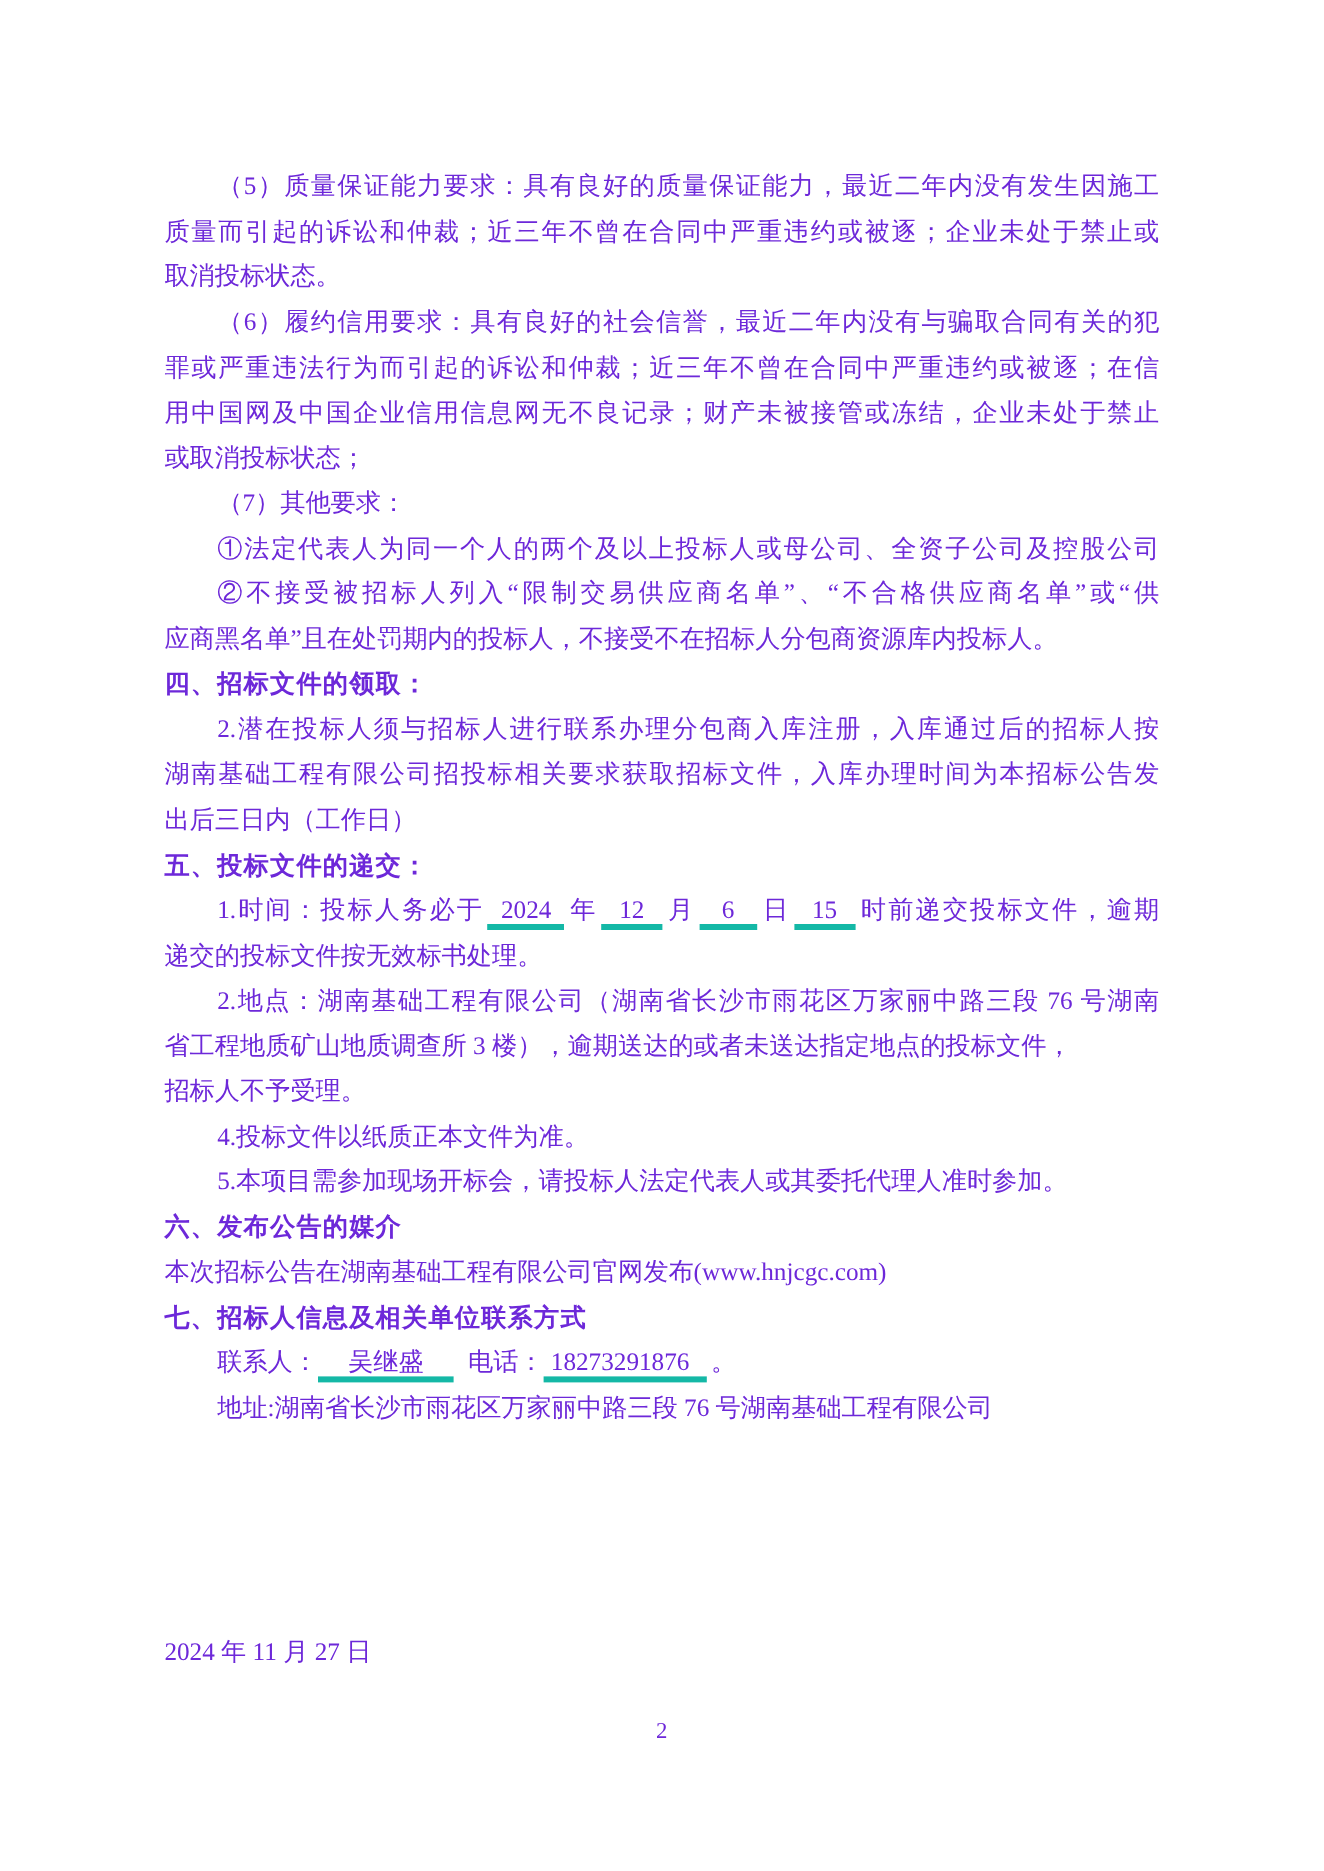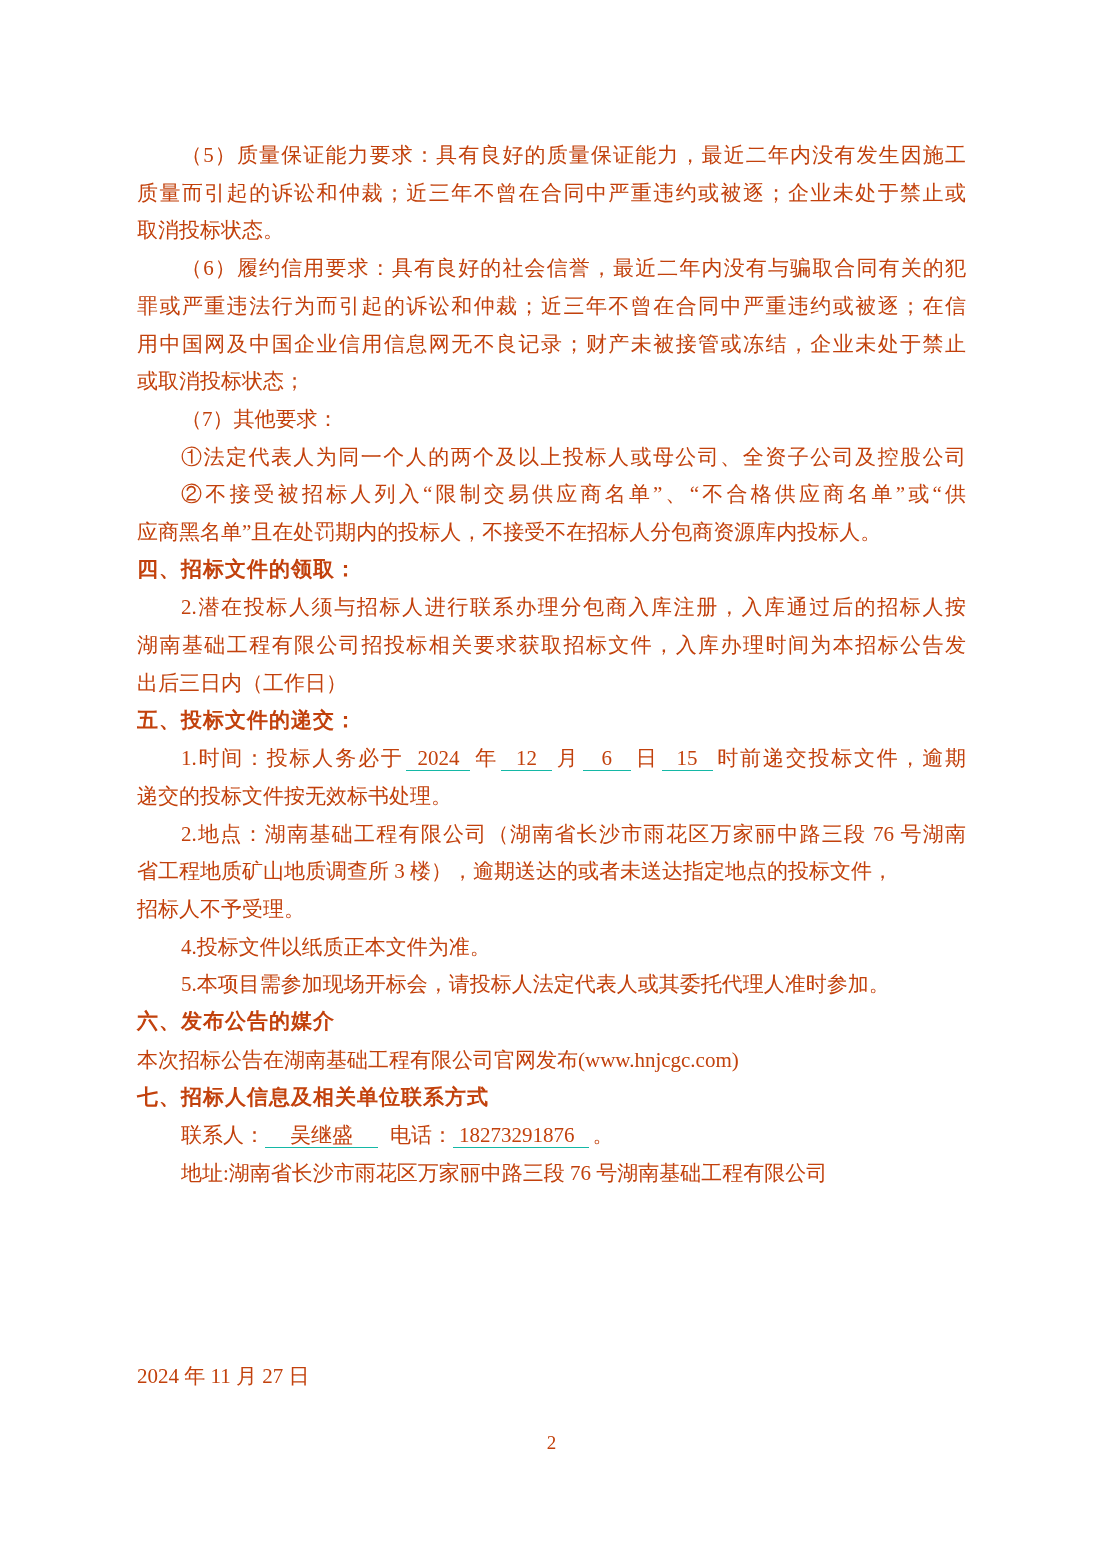--- a/index.html
+++ b/index.html
@@ -2,36 +2,36 @@
 <html><head>
 <meta charset="utf-8">
 <style>
   html, body { margin: 0; padding: 0; background: #ffffff; }
   .page {
     position: relative;
     width: 1103px;
     height: 1559px;
     background: #ffffff;
     font-family: "Liberation Serif", serif;
-    color: #c2410c;
+    color: #6d28d9;
     overflow: hidden;
   }
   .content {
     position: absolute;
     left: 137px;
     top: 137px;
     width: 829px;
     font-size: 21px;
     line-height: 37.7px;
   }
   .ln { min-height: 37.7px; }
   .ind { padding-left: 44px; }
   .just { text-align: justify; text-align-last: justify; }
-  .bold { font-weight: 700; letter-spacing: 1px; font-family: Liberation Mono, monospace; }
-  .u { border-bottom: 1px solid #14b8a6; }
+  .bold { font-weight: 700; letter-spacing: 1px; }
+  .u { border-bottom: 5px solid #14b8a6; }
   .u-year  { padding: 0 11px; margin: 0 3px; }
   .u-num2  { padding: 0 15px; margin: 16px 3px; }
   .u-num1  { padding: 0 19px; margin: 0 3px; }
   .u-name  { padding: 0 25px; margin-right: 12px; }
   .u-phone { padding: 0 14px 0 6px; margin-right: 4px; }
   .contact-2 { padding-left: 139px; }
   .date-line {
     position: absolute;
     left: 137px;
     top: 1358px;

